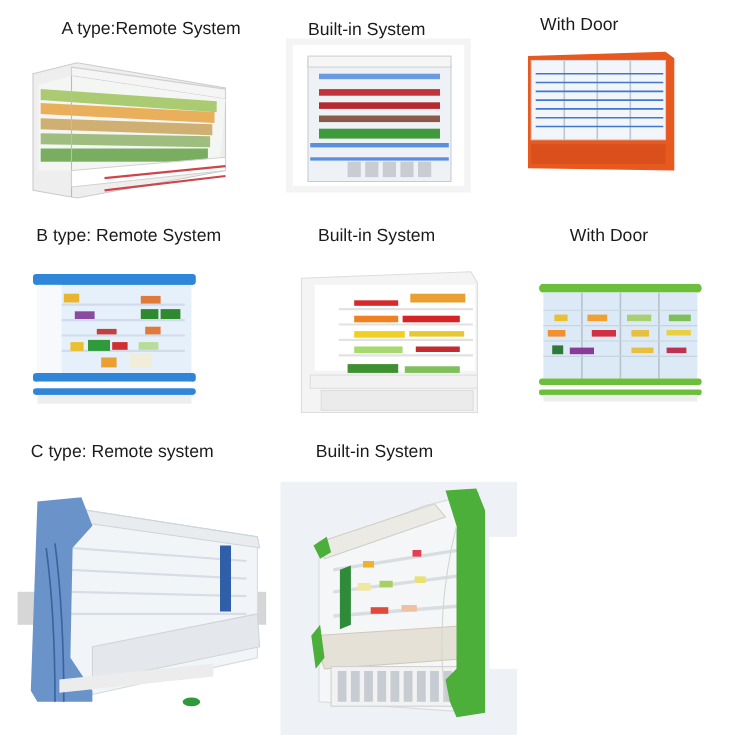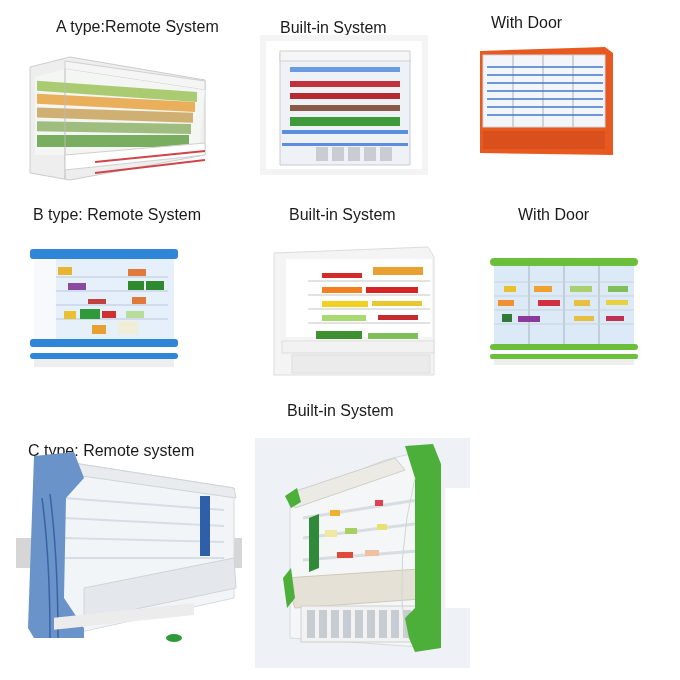--- a/index.html
+++ b/index.html
@@ -170,21 +170,21 @@
         <rect x="84" y="58" width="20" height="5" fill="#e8c040"></rect>
         <rect x="116" y="58" width="18" height="5" fill="#c03050"></rect>
     </g>
     <rect x="0" y="86" width="148" height="6" rx="3" fill="#6cbf3a"></rect>
     <rect x="4" y="92" width="140" height="4" fill="#ffffff"></rect>
     <rect x="0" y="96" width="148" height="5" rx="2" fill="#6cbf3a"></rect>
     <rect x="4" y="101" width="140" height="6" fill="#eeeeee"></rect>
   </svg>
 </div>
 
-<div class="label" style="left:28px;top:402px;margin-top:40px;">C type: Remote system</div>
+<div class="label" style="left:28px;top:402px;">C type: Remote system</div>
 <div class="label" style="left:287px;top:402px;">Built-in System</div>
 
 <div class="tile" style="left:14px;top:438px;width:230px;height:210px;">
   <svg width="230" height="210" viewBox="0 0 230 210">
     <rect x="2" y="100" width="226" height="30" fill="#d6d6d6"></rect>
     <polygon points="40,22 220,50 220,160 40,200" fill="#f2f5f8" stroke="#d6dbe0"></polygon>
     <polygon points="40,22 220,50 222,60 40,34" fill="#e9ecef" stroke="#cfd4d9"></polygon>
     <g stroke="#d6dde6" stroke-width="2">
       <line x1="50" y1="60" x2="210" y2="72"></line>
         <line x1="50" y1="80" x2="210" y2="88"></line>

